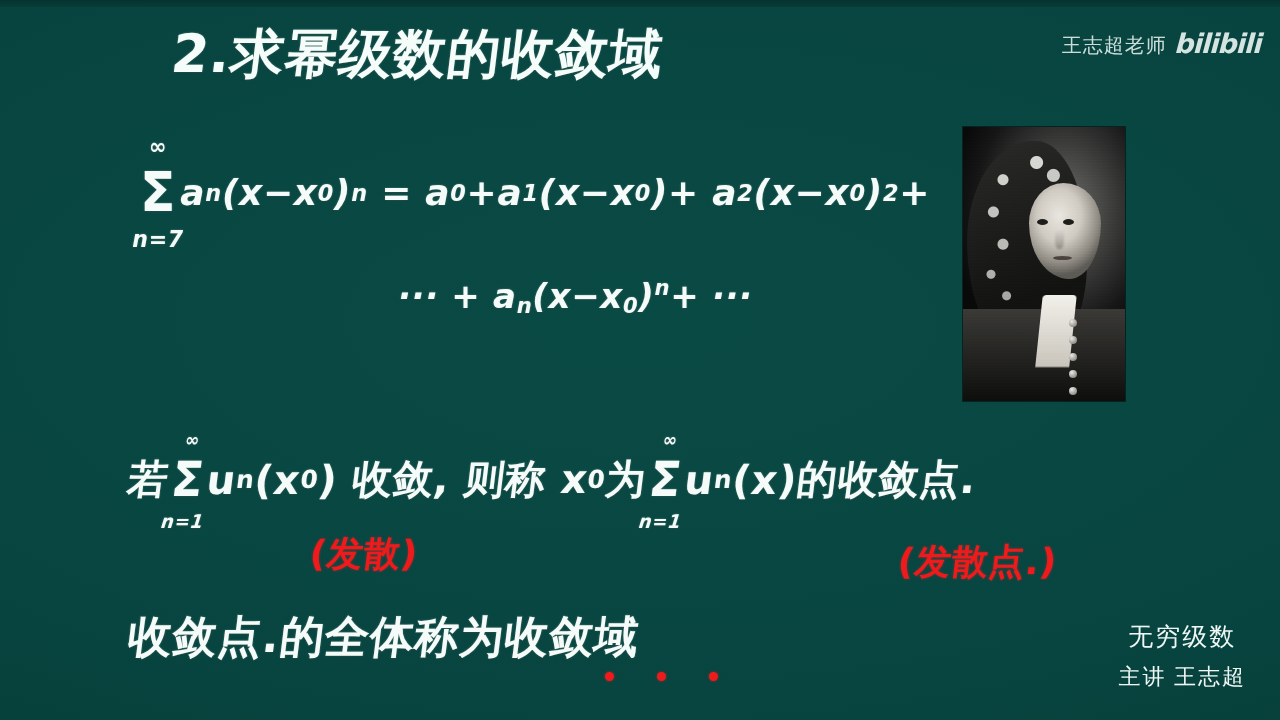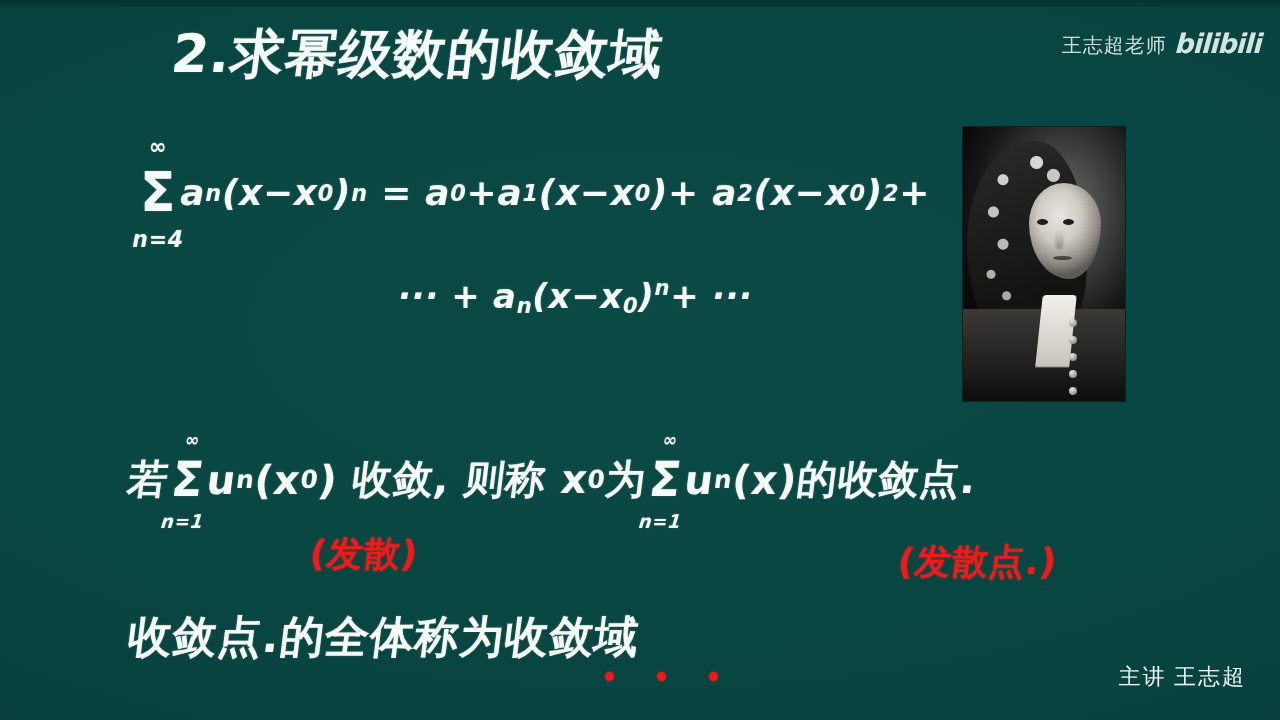--- a/index.html
+++ b/index.html
@@ -227,21 +227,21 @@
 
   <div id="watermark">
     <span id="wm-name">王志超老师</span>
     <span id="wm-logo">bilibili</span>
   </div>
 
   <div id="formula-1" class="hand">
     <span class="sigma">
       <span class="lim-top">∞</span>
       <span>Σ</span>
-      <span class="lim-bot">n=4</span>
+      <span class="lim-bot">n=7</span>
     </span>
     <span>a</span><span class="sub">n</span><span>(x−x</span><span class="sub">0</span><span>)</span><span class="sup">n</span>
     &nbsp;<span>= a</span><span class="sub">0</span><span>+a</span><span class="sub">1</span><span>(x−x</span><span class="sub">0</span><span>)+ a</span><span class="sub">2</span><span>(x−x</span><span class="sub">0</span><span>)</span><span class="sup">2</span><span>+</span>
   </div>
 
   <div id="formula-2" class="hand">
     <span>···</span>
     <span>+ a</span><span class="sub">n</span><span>(x−x</span><span class="sub">0</span><span>)</span><span class="sup">n</span><span>+</span>
     <span>···</span>
   </div>
@@ -291,16 +291,17 @@
 
   <div id="line-domain" class="hand hand-cn">收敛点.的全体称为收敛域</div>
 
   <div id="emphasis-dots">
     <span></span>
     <span></span>
     <span></span>
   </div>
 
   <div id="caption">
+    <div id="caption-title">无穷级数</div>
     <div id="caption-sub">主讲 王志超</div>
   </div>
 
 </div>
 
 </body></html>

